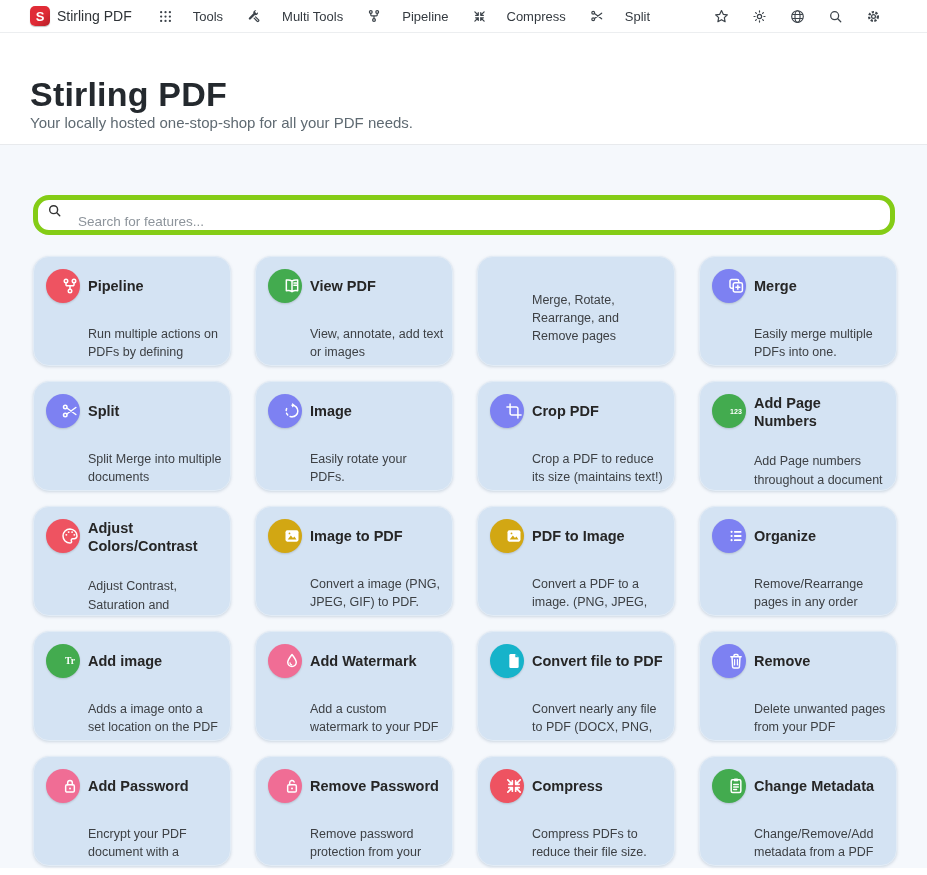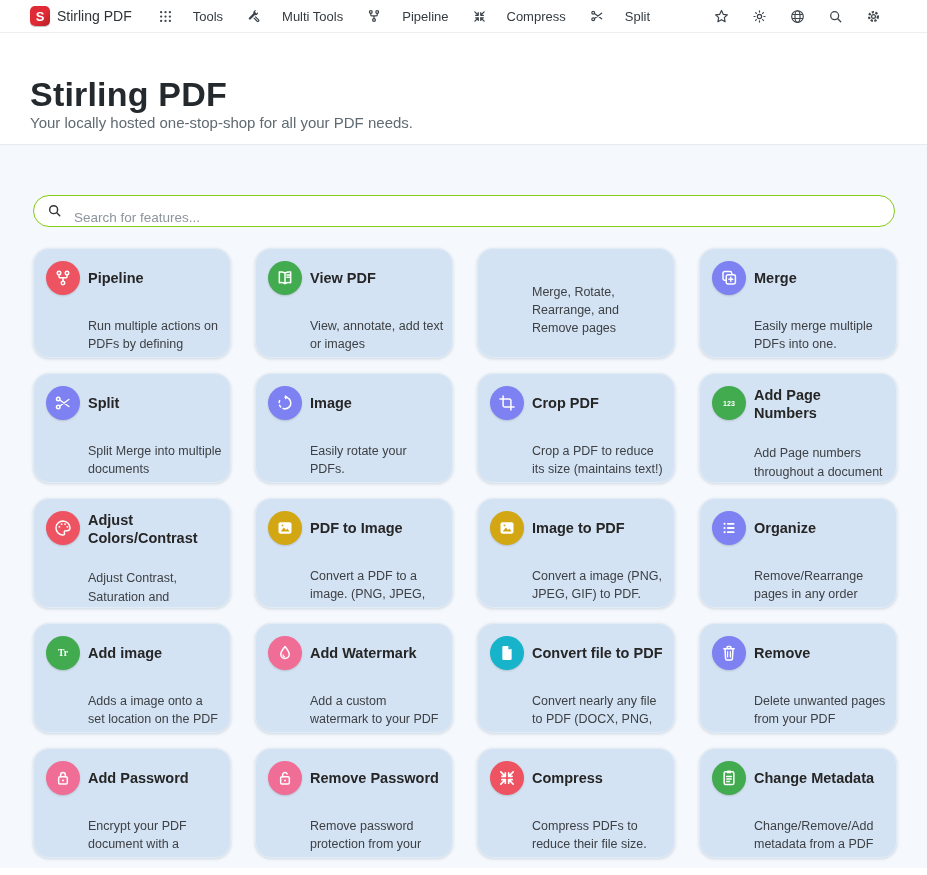--- a/index.html
+++ b/index.html
@@ -28,37 +28,37 @@
   .nav-right { margin-left:auto; display:flex; align-items:center; gap:21px; }
   .nav-right .icon-btn { cursor:pointer; display:flex; align-items:center; }
   
   .header-section { background:#ffffff; padding:42px 30px 13px 30px; border-bottom:1px solid #e8eaed; }
   .page-title { font-size:34px; font-weight:600; color:#24292e; letter-spacing:.2px; }
   .page-subtitle { font-size:15px; color:#5f6a72; }
   
   .content { background:#f5f8fc; height:723px; padding:50px 30px 0 33px; }
   .search-wrap { position:relative; margin-bottom:21px; width:862px; }
   .search-wrap input {
-    width:100%; height:32px; border:1px solid #84cc16; border-radius:16px;
+    width:100%; height:40px; border:5px solid #84cc16; border-radius:16px;
     background:#fff; padding:12px 14px 0 40px; font-size:13.5px; color:#333; outline:none;
     font-family:"Liberation Sans","DejaVu Sans",sans-serif;
   }
   .search-wrap input::placeholder { color:#8d949b; }
   .search-wrap .search-glyph { position:absolute; left:13px; top:7px; pointer-events:none; }
   
   .grid { display:grid; grid-template-columns:repeat(4,1fr); column-gap:24px; row-gap:15px; width:864px; }
   .card {
     position:relative; height:110px; background:#d4e3f3;
     border:1px solid #e2ecf6; border-radius:16px; padding:12px 10px 10px 12px;
     box-shadow:0 1px 3px rgba(90,120,150,.25); cursor:pointer; overflow:hidden;
   }
   .card-head { display:flex; align-items:center; gap:8px; }
   .card-icon {
     flex:0 0 34px; width:34px; height:34px; border-radius:50%;
-    display:flex; align-items:center; justify-content:center;
+    display:flex; align-items:center; justify-content:flex-end;
     box-shadow:0 1px 2px rgba(0,0,0,.15); align-self:flex-start;
   }
   .card-title { font-size:14.5px; font-weight:600; color:#262626; line-height:1.22; padding-top:1px; }
   .card-desc { margin:22px 0 0 42px; font-size:12.5px; color:#3d4044; line-height:1.45; width:134px; }
 </style>
 </head>
 <body>
 
 <div class="navbar">
   <div class="brand">
@@ -287,37 +287,37 @@
 
   <div class="card">
     <div class="card-head">
       <div class="card-icon" style="background: rgb(210, 167, 19); --c: #d2a713;">
             <svg width="20" height="20" viewBox="0 0 24 24" fill="none" stroke="#fff" stroke-width="1.8" stroke-linecap="round" stroke-linejoin="round">
               <rect x="4.2" y="5.2" width="15.6" height="13.6" rx="2.2" fill="#fff" stroke="none"></rect>
               <path d="M6.8 16.2l3.8-4.8 2.6 3 1.7-1.8 2.5 3.6z" fill="var(--c)" stroke="none"></path>
               <circle cx="9" cy="8.9" r="1.1" fill="var(--c)" stroke="none"></circle>
             </svg>
           </div>
-      <div class="card-title">PDF to Image</div>
-    </div>
-    <div class="card-desc">Convert a PDF to a image. (PNG, JPEG, GIF)</div>
+      <div class="card-title">Image to PDF</div>
+    </div>
+    <div class="card-desc">Convert a image (PNG, JPEG, GIF) to PDF.</div>
   </div>
 
   <div class="card">
     <div class="card-head">
       <div class="card-icon" style="background: rgb(210, 167, 19); --c: #d2a713;">
             <svg width="20" height="20" viewBox="0 0 24 24" fill="none" stroke="#fff" stroke-width="1.8" stroke-linecap="round" stroke-linejoin="round">
               <rect x="4.2" y="5.2" width="15.6" height="13.6" rx="2.2" fill="#fff" stroke="none"></rect>
               <path d="M6.8 16.2l3.8-4.8 2.6 3 1.7-1.8 2.5 3.6z" fill="var(--c)" stroke="none"></path>
               <circle cx="9" cy="8.9" r="1.1" fill="var(--c)" stroke="none"></circle>
             </svg>
           </div>
-      <div class="card-title">Image to PDF</div>
-    </div>
-    <div class="card-desc">Convert a image (PNG, JPEG, GIF) to PDF.</div>
+      <div class="card-title">PDF to Image</div>
+    </div>
+    <div class="card-desc">Convert a PDF to a image. (PNG, JPEG, GIF)</div>
   </div>
 
   <div class="card">
     <div class="card-head">
       <div class="card-icon" style="background: rgb(125, 129, 242); --c: #7d81f2;">
             <svg width="20" height="20" viewBox="0 0 24 24" fill="none" stroke="#fff" stroke-width="1.8" stroke-linecap="round" stroke-linejoin="round">
               <circle cx="6.7" cy="7" r="1.3" fill="#fff" stroke="none"></circle>
               <circle cx="6.7" cy="12" r="1.3" fill="#fff" stroke="none"></circle>
               <circle cx="6.7" cy="17" r="1.3" fill="#fff" stroke="none"></circle>
               <path d="M10.6 7h7M10.6 12h7M10.6 17h7" stroke-width="2.2"></path>

